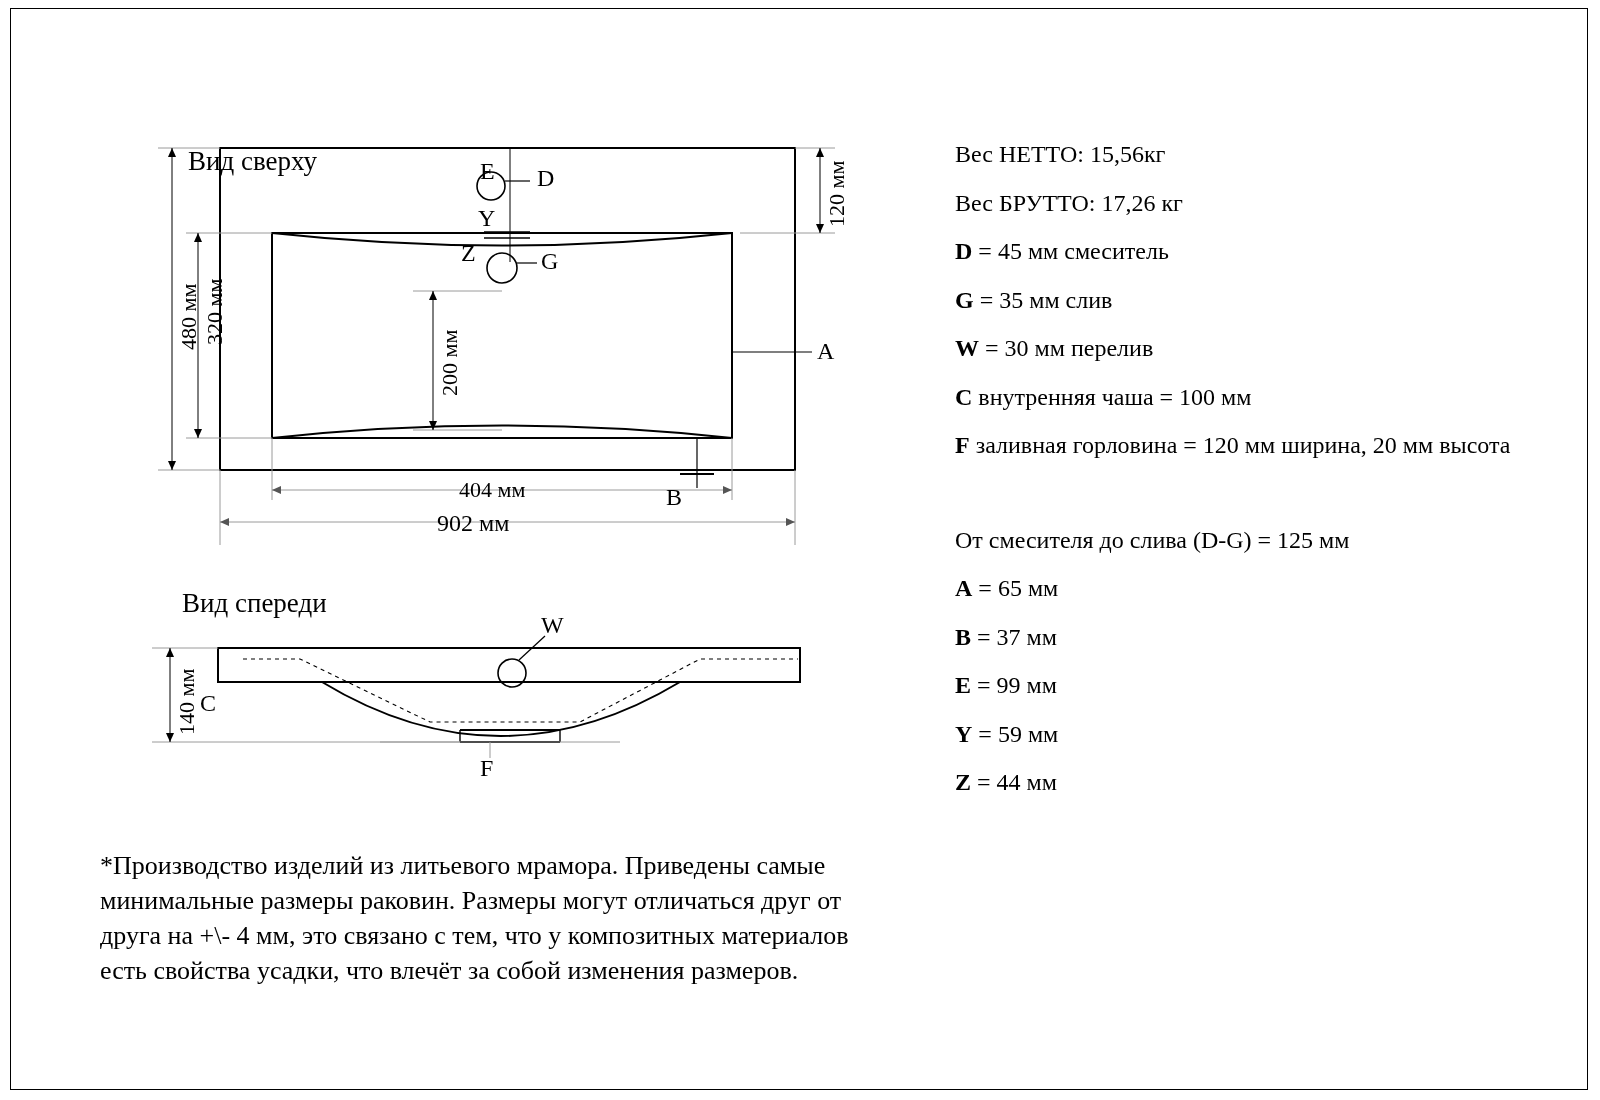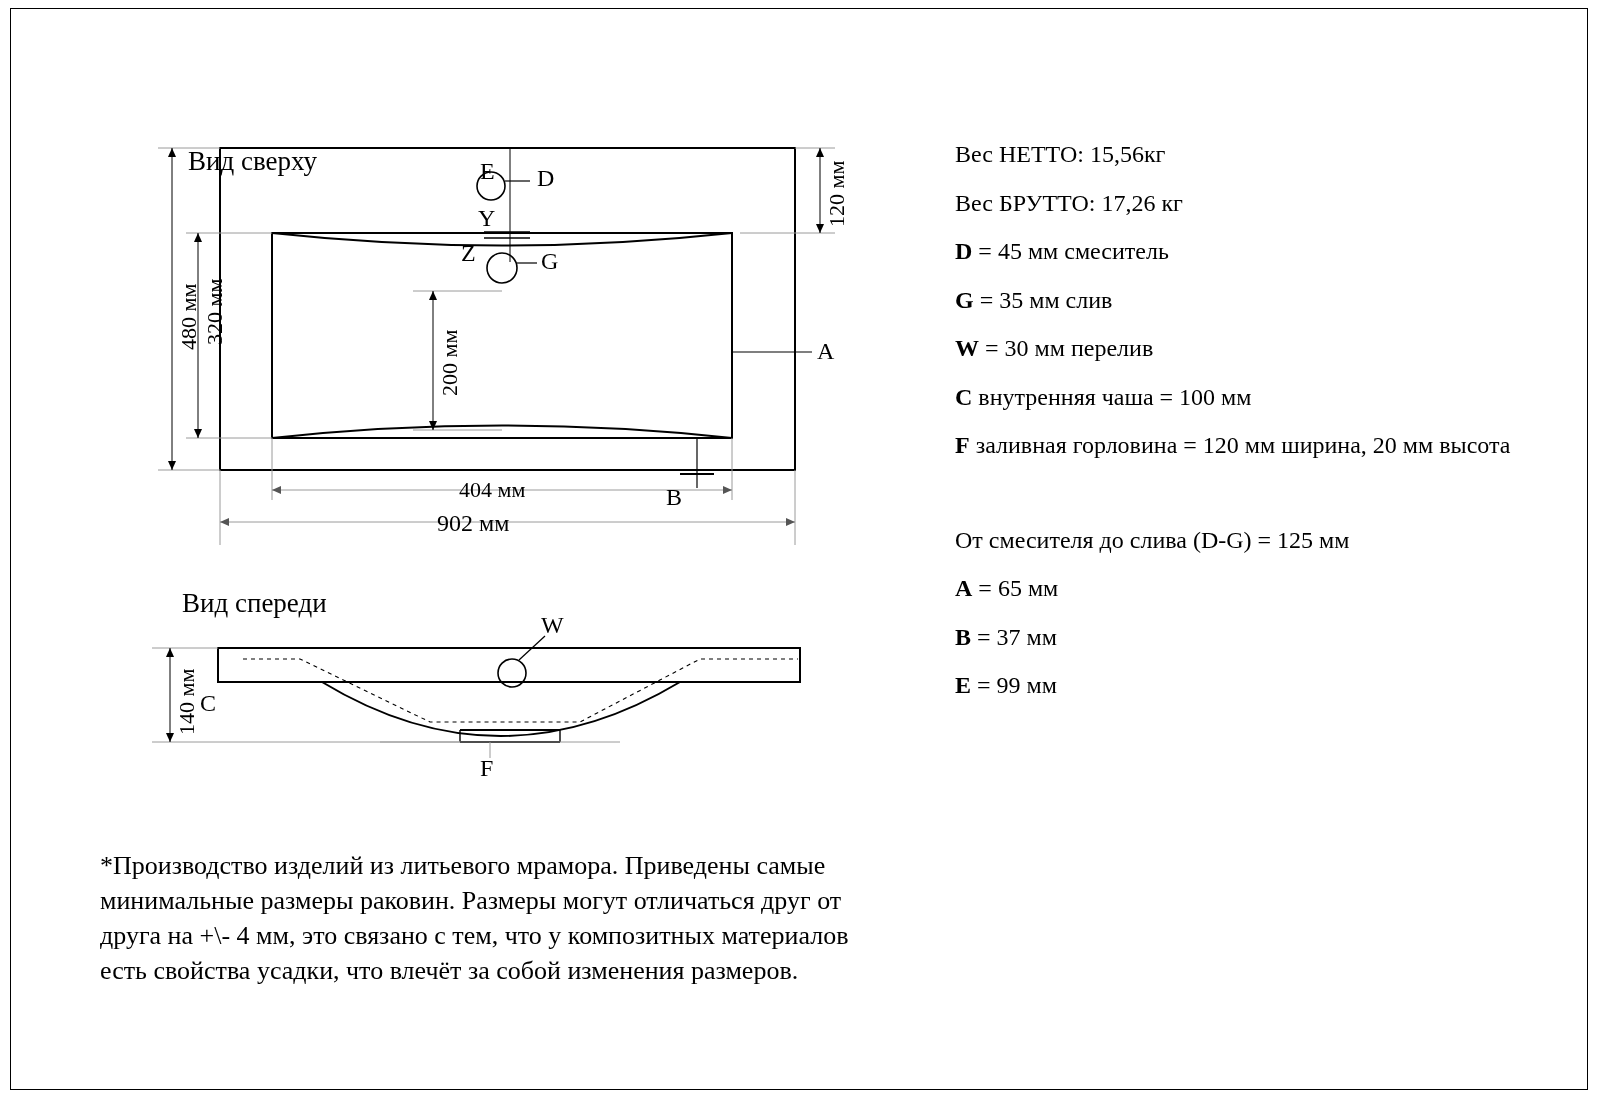--- a/index.html
+++ b/index.html
@@ -217,15 +217,17 @@
   <div class="spec-line"><b>C</b><span> внутренняя чаша = 100 мм</span></div>
   <div class="spec-line wrap"><b>F</b><span> заливная горловина = 120 мм ширина, 20 мм высота</span></div>
 
   <div class="gap"></div>
 
   <div class="spec-line">От смесителя до слива (D-G) = 125 мм</div>
 
   <div class="spec-line"><b>A</b><span> = 65 мм</span></div>
   <div class="spec-line"><b>B</b><span> = 37 мм</span></div>
   <div class="spec-line"><b>E</b><span> = 99 мм</span></div>
+  <div class="spec-line"><b>Y</b><span> = 59 мм</span></div>
+  <div class="spec-line"><b>Z</b><span> = 44 мм</span></div>
 </div>
 
 <div id="footnote">*Производство изделий из литьевого мрамора. Приведены самые минимальные размеры раковин. Размеры могут отличаться друг от друга на +\- 4 мм, это связано с тем, что у композитных материалов есть свойства усадки, что влечёт за собой изменения размеров.</div>
 
 </body></html>

